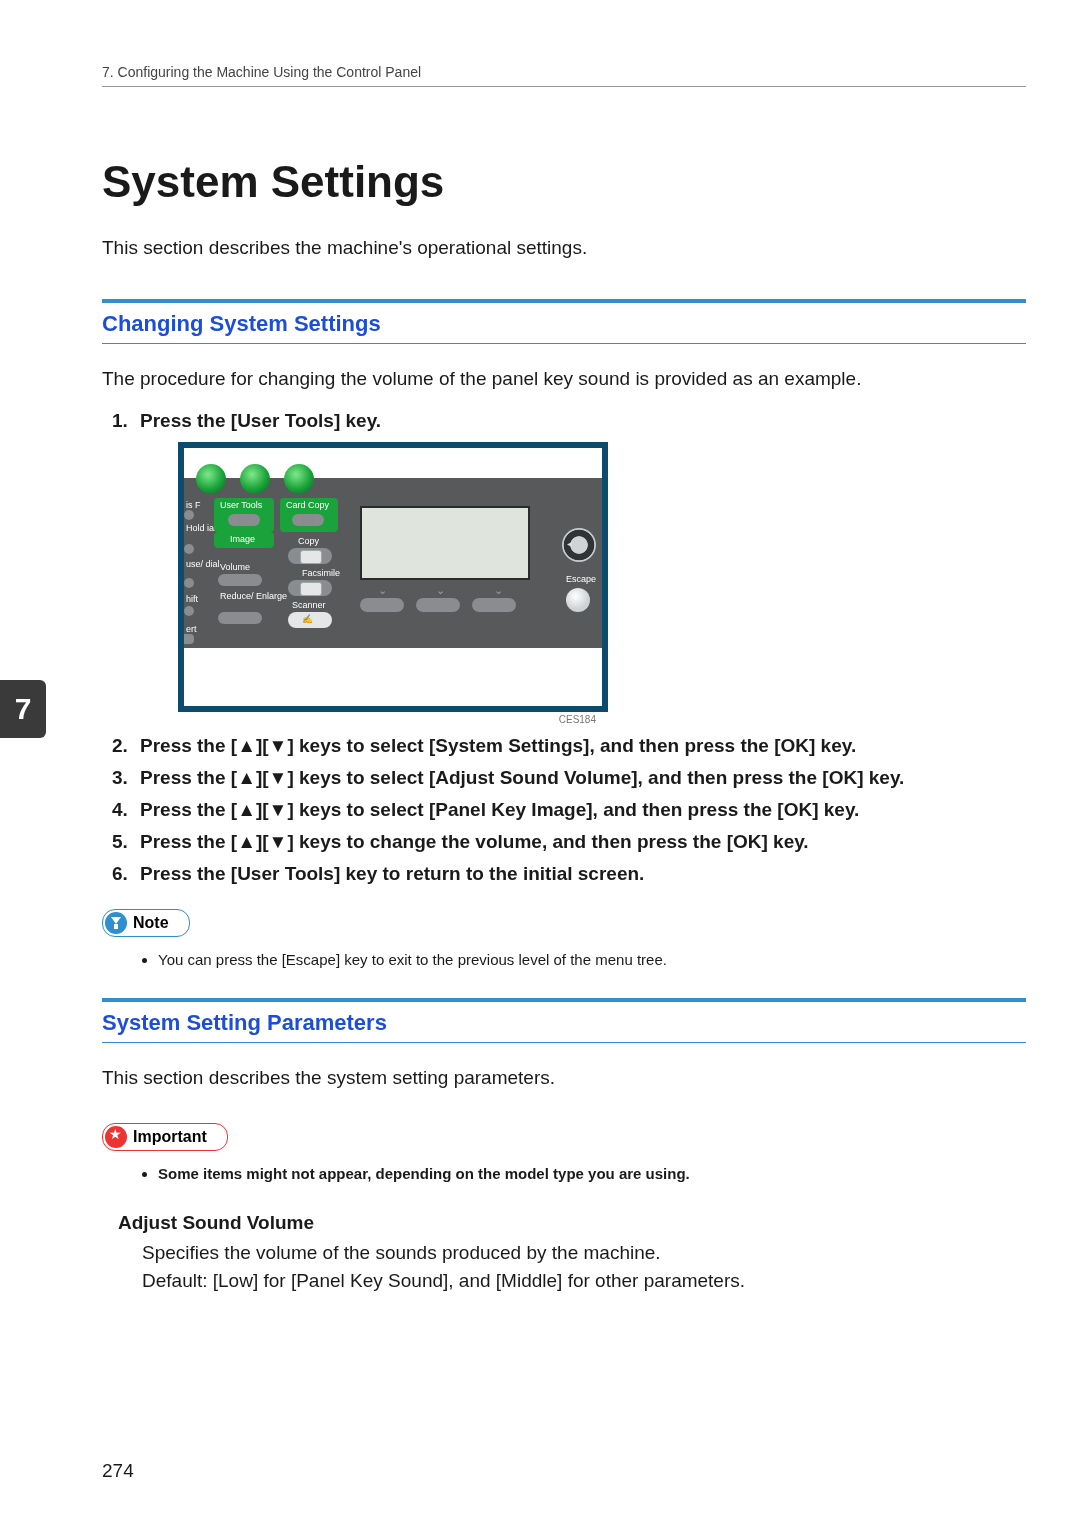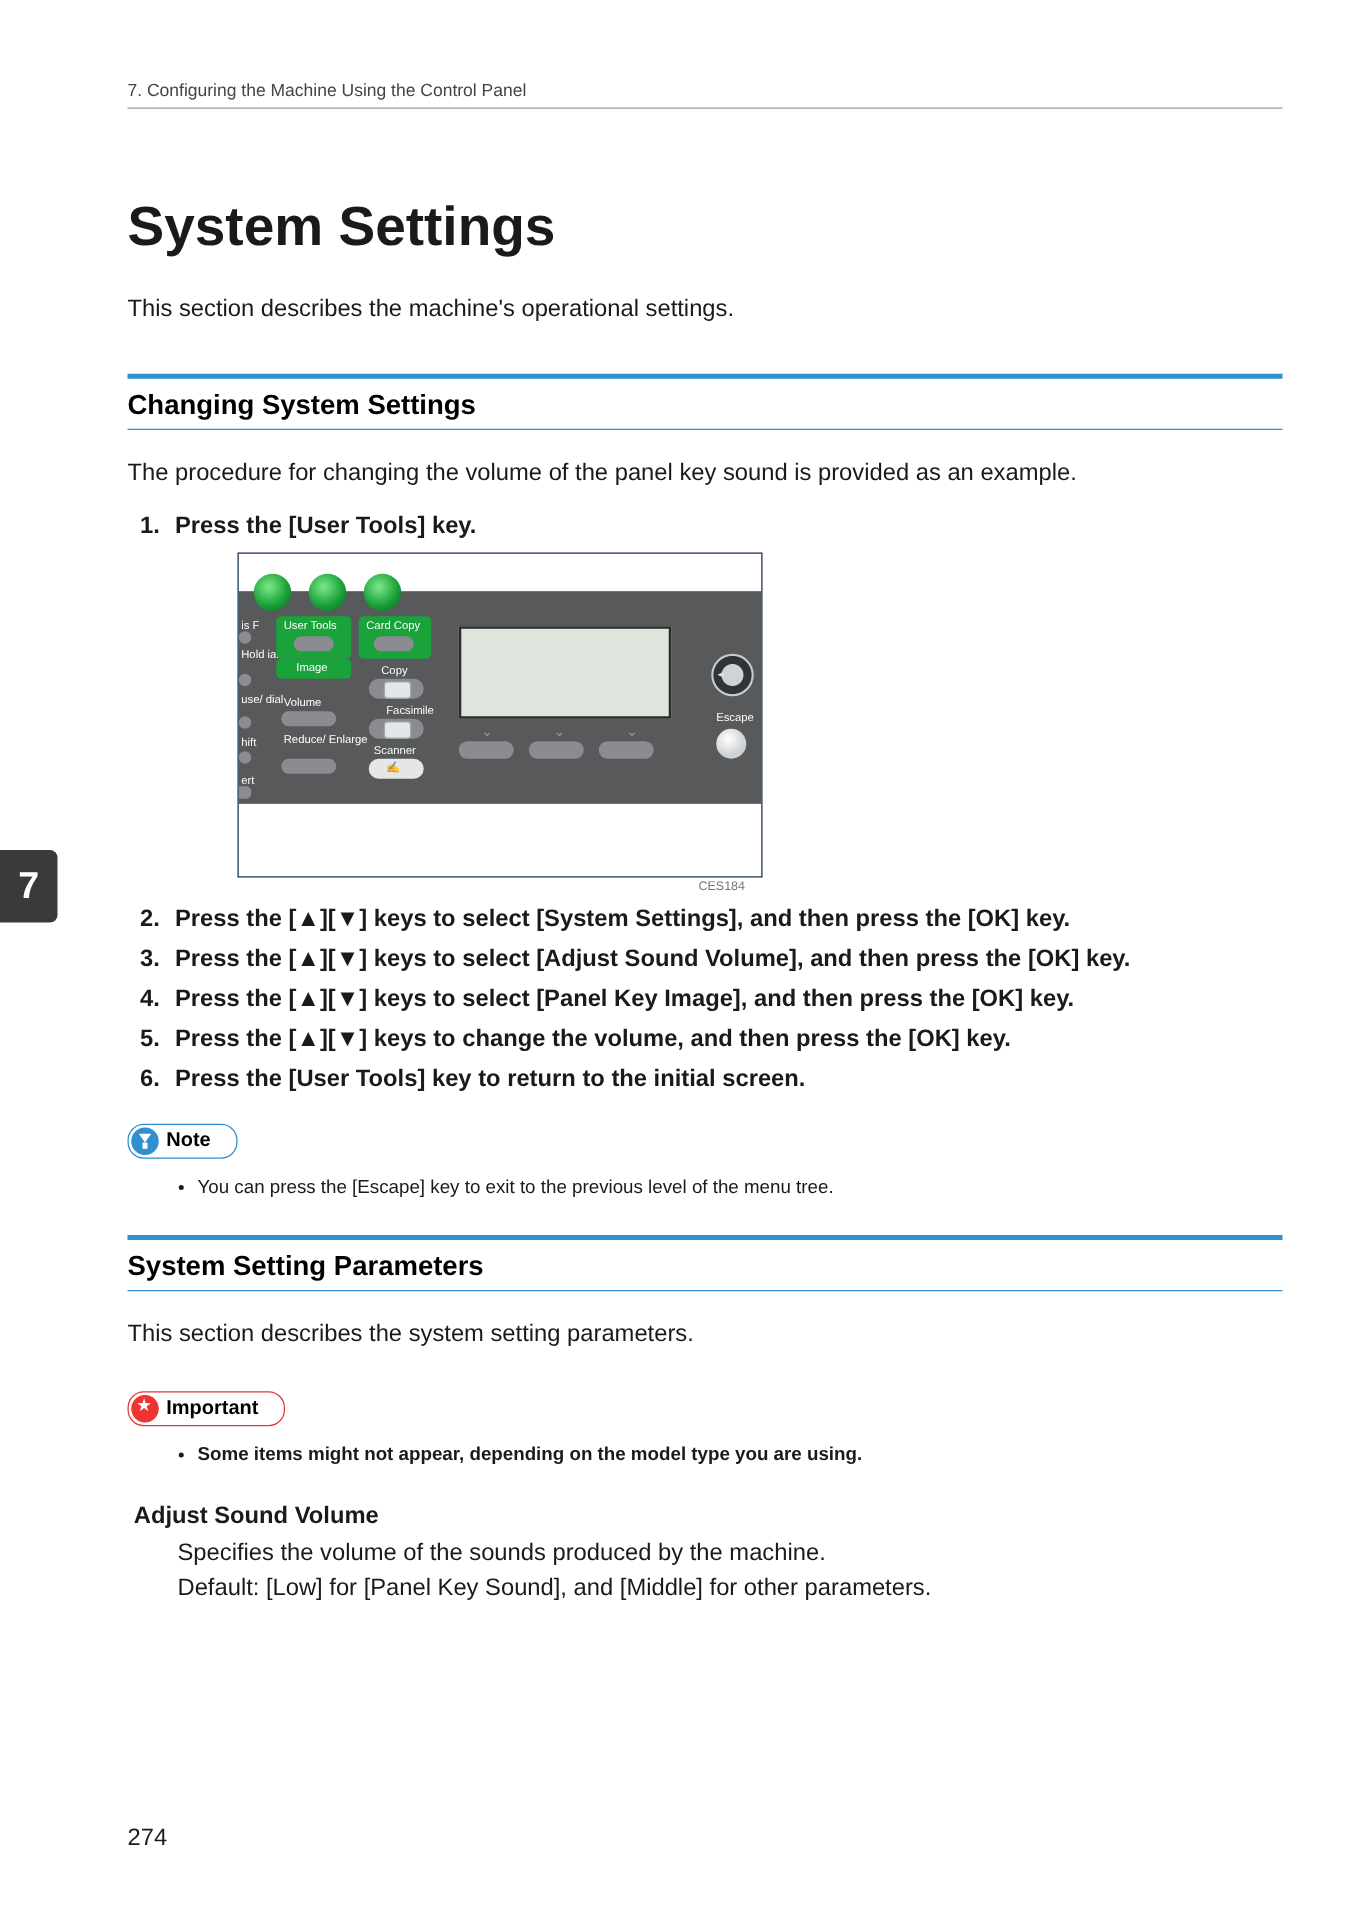--- a/index.html
+++ b/index.html
@@ -35,21 +35,21 @@
   .section {
     margin-top: 30px;
   }
   .section-rule-top {
     height: 4px;
     background: #2f8fcf;
   }
   .section-title {
     font-size: 22px;
     font-weight: 700;
-    color: #000000;
+    color: #1d4ed8;
     padding: 8px 0 6px 0;
   }
   .section-rule-bot {
     height: 1px;
     background: #2f8fcf;
     margin-bottom: 24px;
   }
   p.body {
     font-size: 19px;
     margin: 0 0 20px 0;
@@ -66,25 +66,24 @@
   .step .num {
     position: absolute;
     left: -28px;
   }
   .figure {
     margin: 10px 0 10px 38px;
   }
   .figure-img {
     width: 418px;
     height: 258px;
-    border: 1px solid #0c4a6e;
-    background: #fca5a5;
+    border: 6px solid #0c4a6e;
+    background: #f0abfc;
     position: relative;
     overflow: hidden;
-    margin-left: 12px;
   }
   .fig-band-top { height:30px; background:#fff; }
   .fig-band-mid { height:170px; background:#57595b; position:relative; }
   .fig-band-bot { background:#fff; height:58px; }
   .led-green {
     width: 30px; height: 30px; border-radius: 50%;
     background: radial-gradient(circle at 40% 35%, #7fe88a, #1aa33a 55%, #0a6020);
     position: absolute;
   }
   .keylabel {
@@ -152,21 +151,21 @@
     font-weight: 700;
     font-size: 16px;
     color: #000;
   }
   ul.callout-list {
     margin: 0 0 30px 30px;
     padding: 0 0 0 26px;
     font-size: 15px;
   }
   ul.callout-list li { margin: 4px 0; }
-  .term { font-weight:700; font-size:19px; margin: 16px 0 8px 5px;}
+  .term { font-weight:700; font-size:19px; margin: 16px 0 8px 16px;}
   .def { font-size:19px; margin: 6px 0 6px 40px; }
   .sub-ul { margin: 6px 0 0 64px; padding-left: 24px; font-size:19px; }
   .sidebar-tab {
     position: absolute;
     left: 0;
     top: 680px;
     width: 46px;
     height: 58px;
     background: #3a3a3a;
     border-top-right-radius: 6px;

